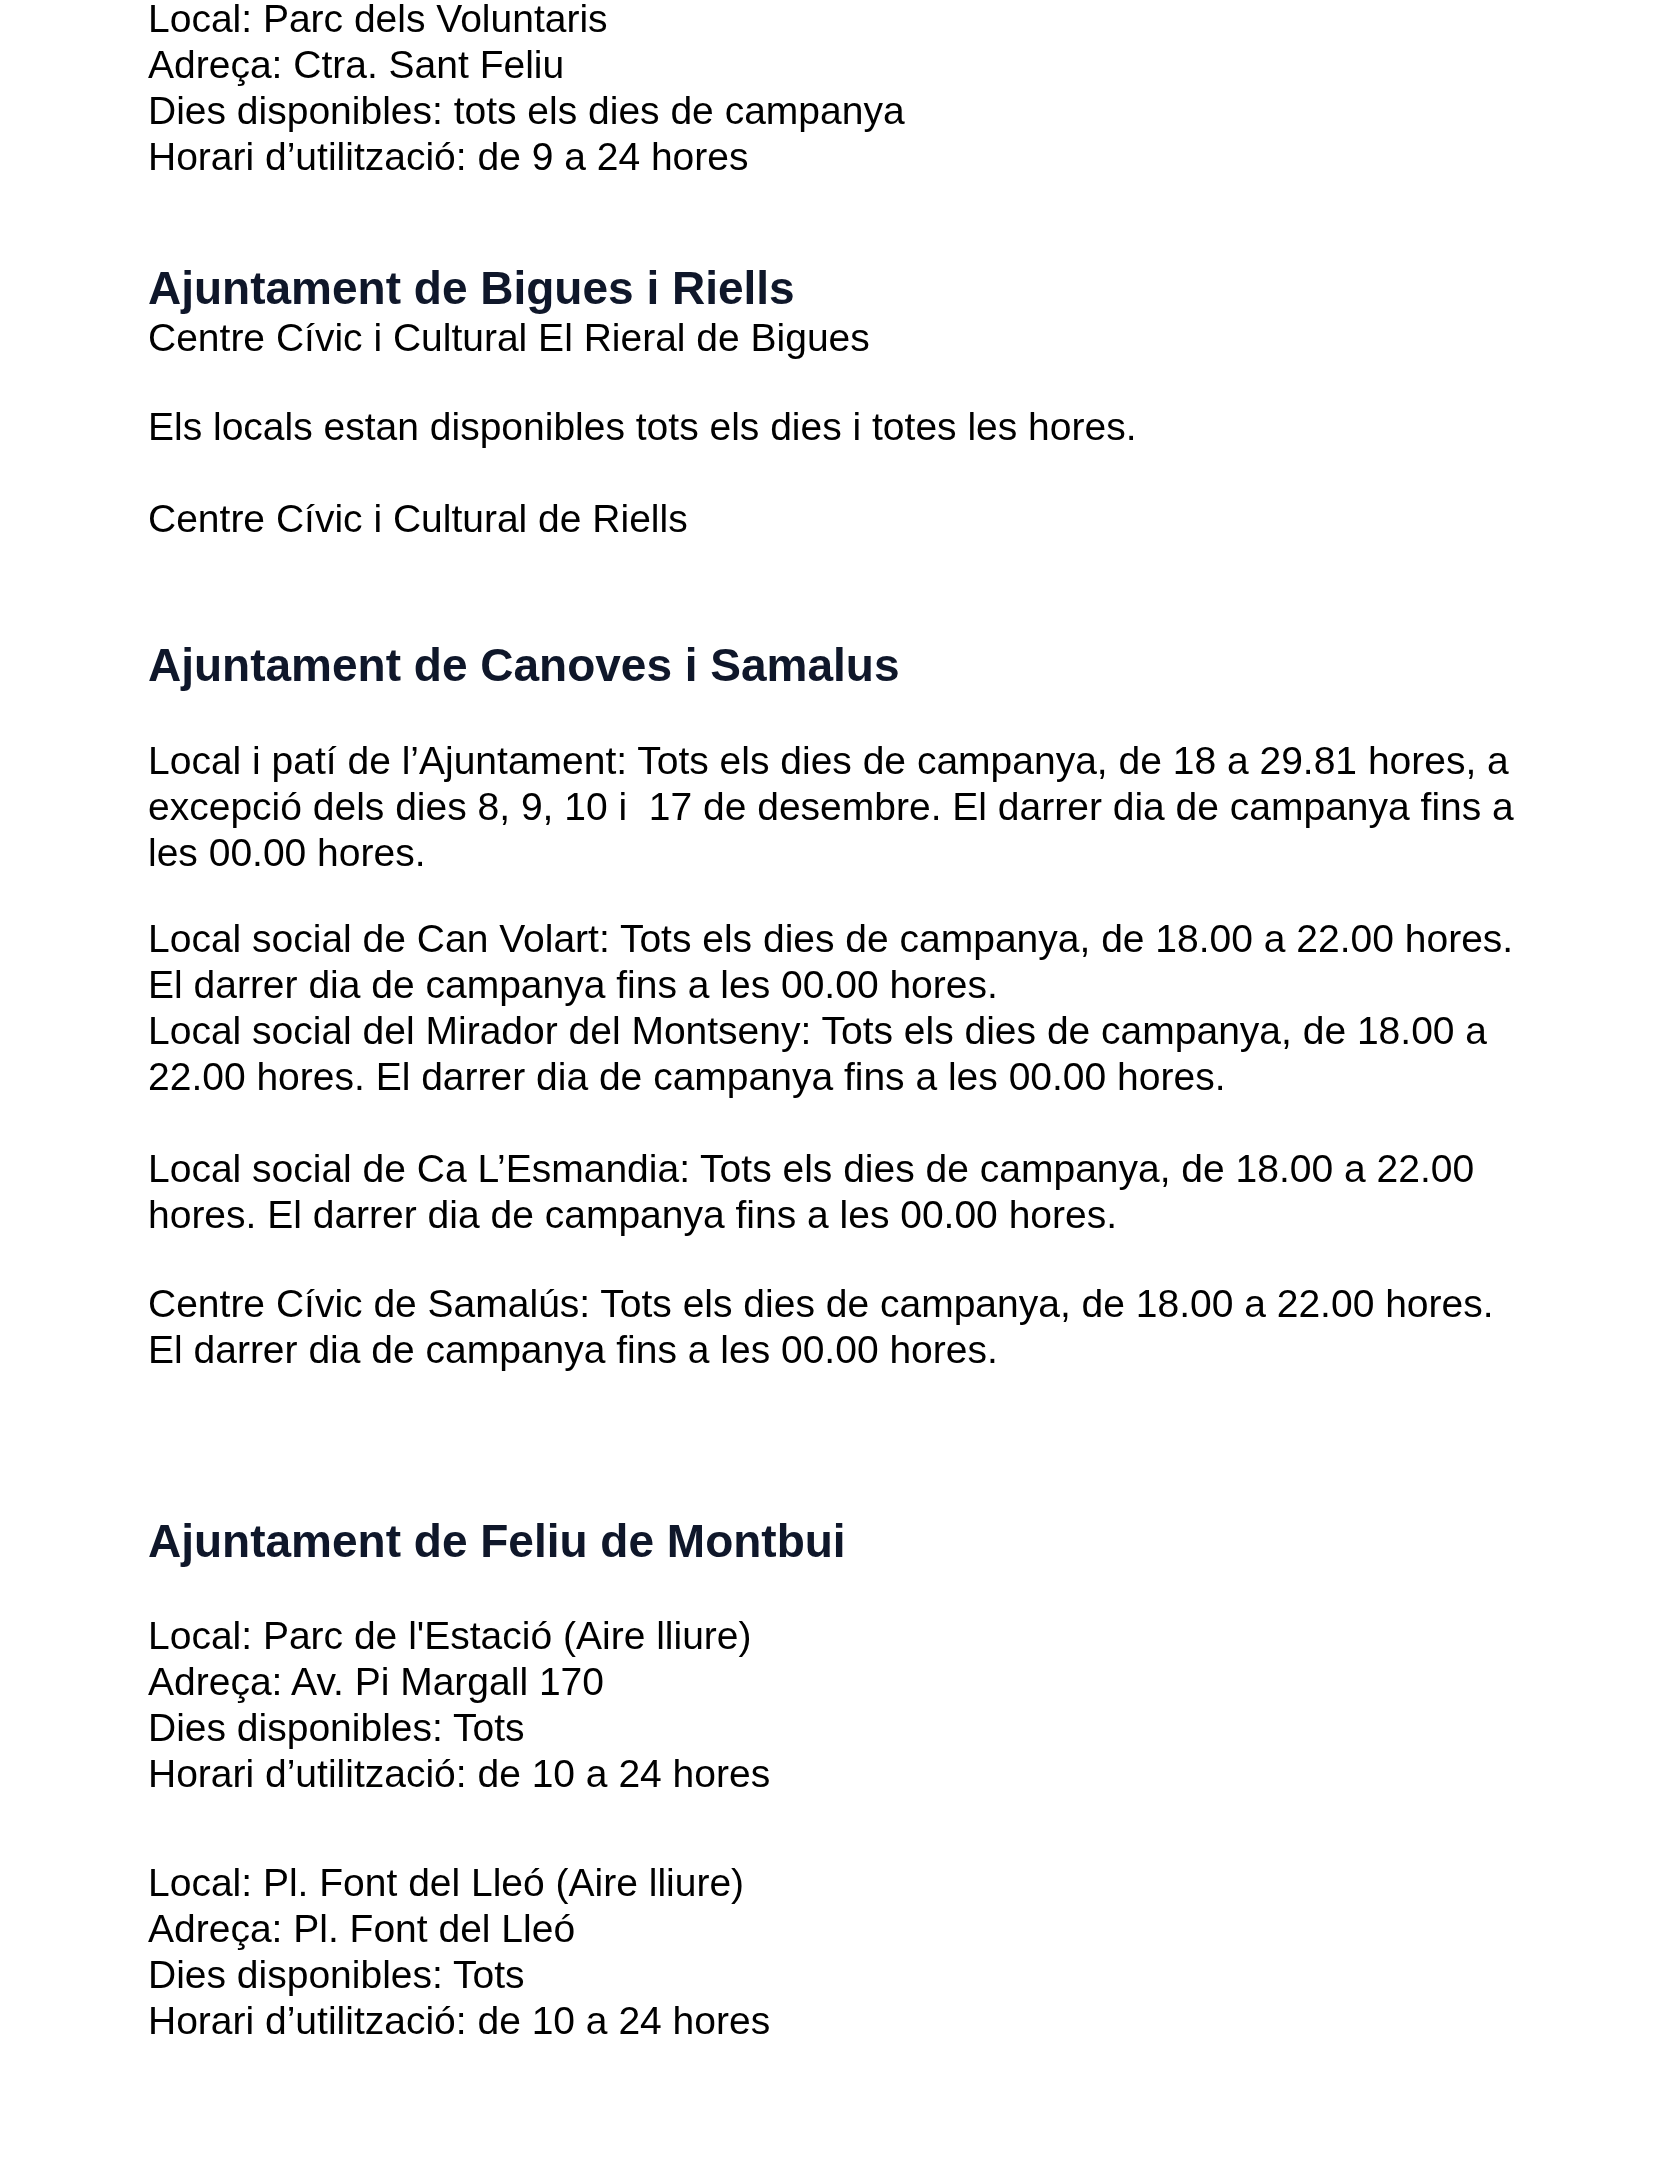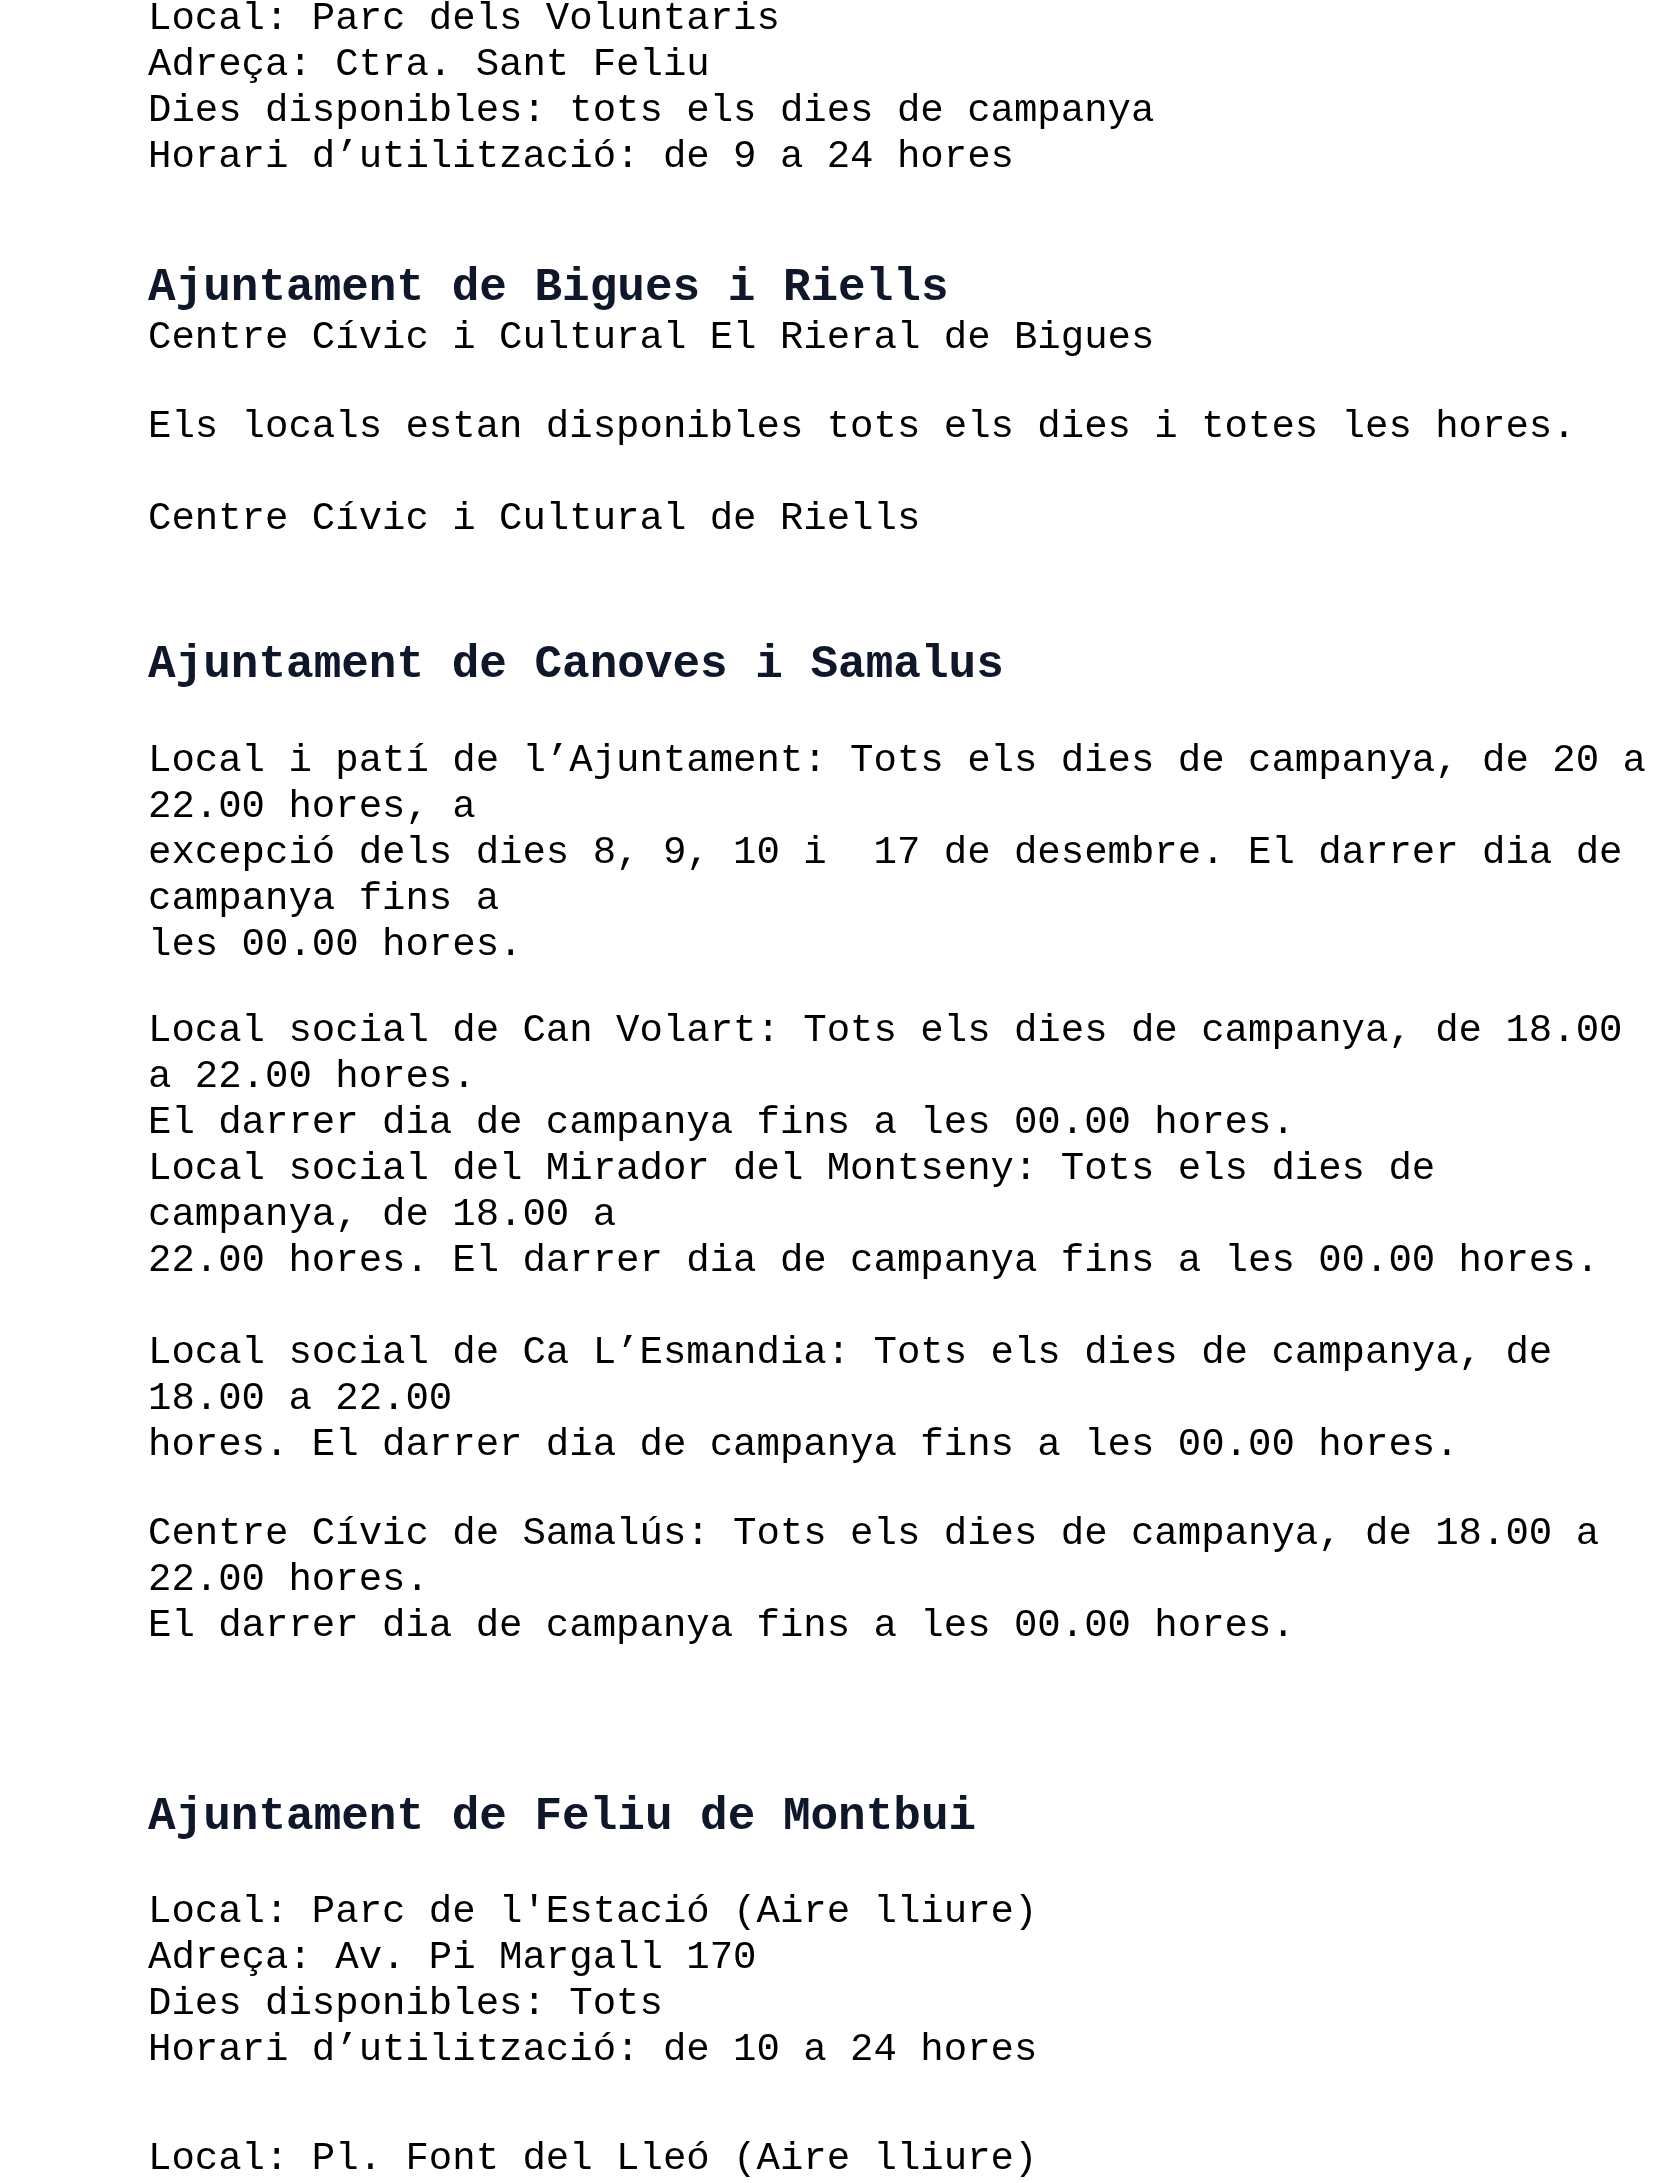--- a/index.html
+++ b/index.html
@@ -6,21 +6,21 @@
     margin: 0;
     padding: 0;
     background: #ffffff;
   }
   .page {
     position: relative;
     width: 1672px;
     height: 2183px;
     background: #ffffff;
     color: #000000;
-    font-family: Liberation Mono, monospace;
+    font-family: Liberation Sans, sans-serif;
     overflow: hidden;
   }
   .content {
     position: absolute;
     left: 148px;
     top: 0;
     width: 1501px;
   }
   .body-block {
     margin: 0;
@@ -53,21 +53,21 @@
     <h1 class="section-heading" style="margin-top:82px">Ajuntament de Bigues i Riells</h1>
 
     <p class="body-block" style="">Centre Cívic i Cultural El Rieral de Bigues</p>
 
     <p class="body-block" style="margin-top:43px">Els locals estan disponibles tots els dies i totes les hores.</p>
 
     <p class="body-block" style="margin-top:46px">Centre Cívic i Cultural de Riells</p>
 
     <h1 class="section-heading" style="margin-top:97px">Ajuntament de Canoves i Samalus</h1>
 
-    <p class="body-block" style="margin-top:46px">Local i patí de l’Ajuntament: Tots els dies de campanya, de 20 a 22.00 hores, a
+    <p class="body-block" style="margin-top:46px">Local i patí de l’Ajuntament: Tots els dies de campanya, de 18 a 29.81 hores, a
 excepció dels dies 8, 9, 10 i  17 de desembre. El darrer dia de campanya fins a
 les 00.00 hores.</p>
 
     <p class="body-block" style="margin-top:40px">Local social de Can Volart: Tots els dies de campanya, de 18.00 a 22.00 hores.
 El darrer dia de campanya fins a les 00.00 hores.
 Local social del Mirador del Montseny: Tots els dies de campanya, de 18.00 a
 22.00 hores. El darrer dia de campanya fins a les 00.00 hores.</p>
 
     <p class="body-block" style="margin-top:46px">Local social de Ca L’Esmandia: Tots els dies de campanya, de 18.00 a 22.00
 hores. El darrer dia de campanya fins a les 00.00 hores.</p>

